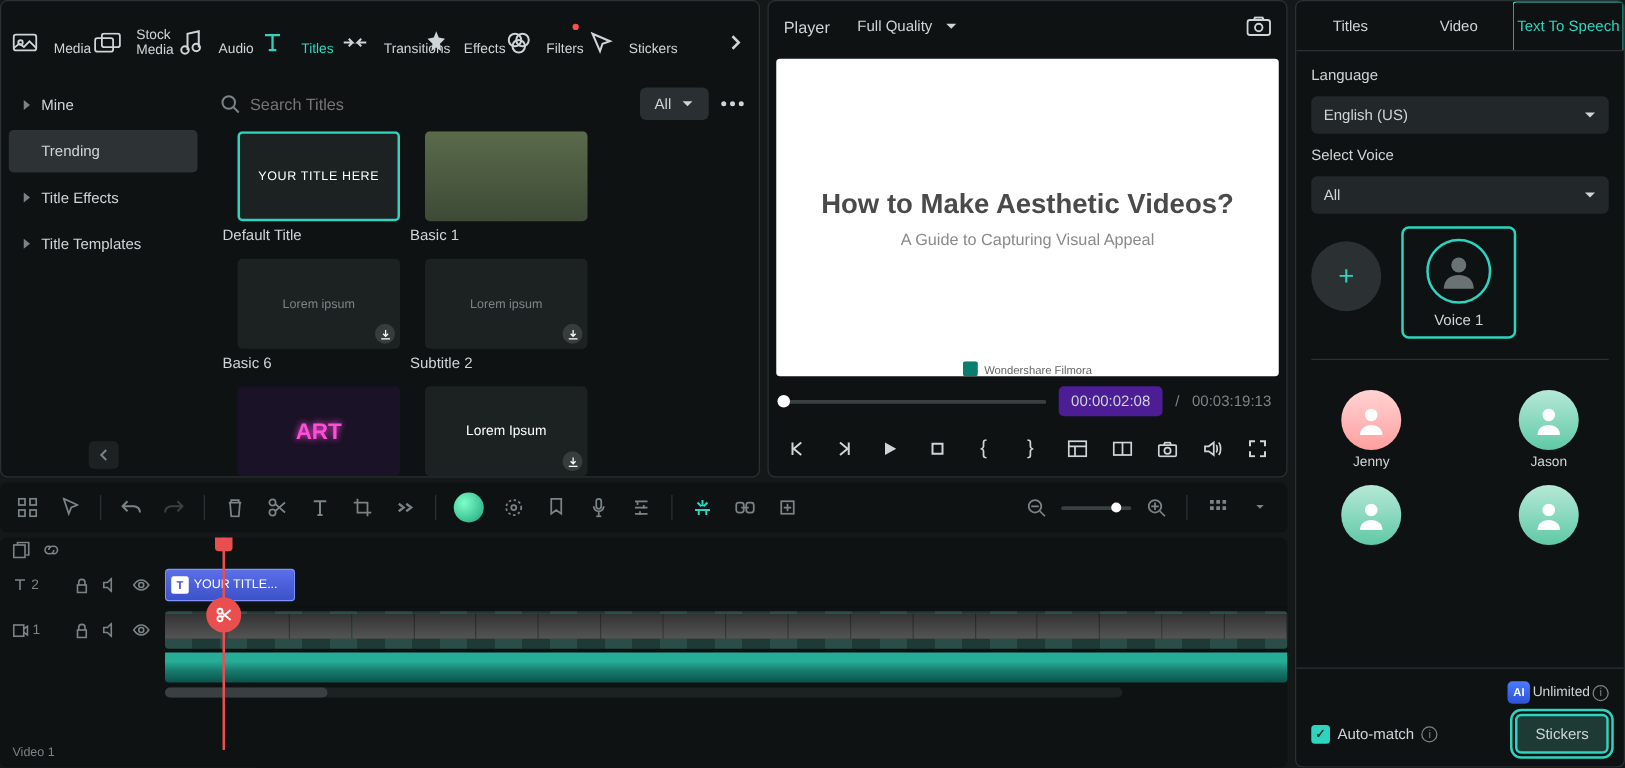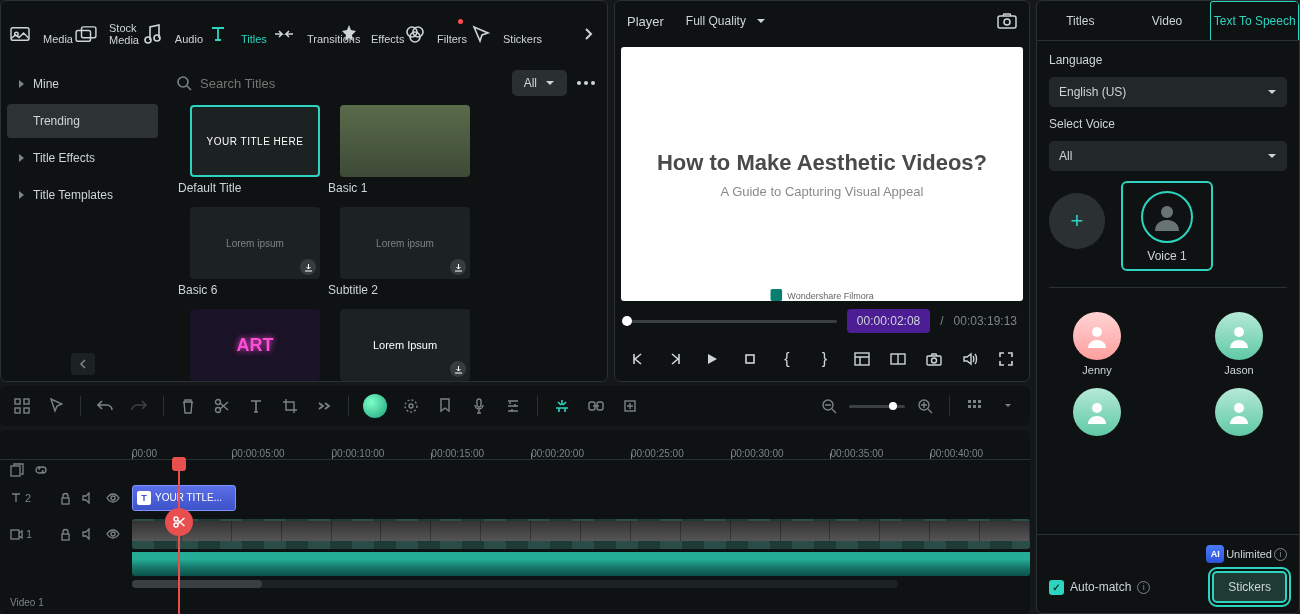--- a/index.html
+++ b/index.html
@@ -555,31 +555,20 @@
           </svg>
         </div>
       <div class="tool">
           <svg width="8" height="8" viewBox="0 0 8 8" fill="currentColor">
             <path d="M1 2l3 3 3-3z"></path>
           </svg>
         </div>
     </div>
 
     <div class="timeline" style="position:relative;">
-      <div class="ruler">
-        <div class="ruler-mark">00:00</div>
-        <div class="ruler-mark">00:00:05:00</div>
-        <div class="ruler-mark">00:00:10:00</div>
-        <div class="ruler-mark">00:00:15:00</div>
-        <div class="ruler-mark">00:00:20:00</div>
-        <div class="ruler-mark">00:00:25:00</div>
-        <div class="ruler-mark">00:00:30:00</div>
-        <div class="ruler-mark">00:00:35:00</div>
-        <div class="ruler-mark">00:00:40:00</div>
-      </div>
 
       <div class="tracks">
         <div class="track-head-col">
           <div class="track-head" style="height:20px;">
             <svg width="14" height="14" viewBox="0 0 14 14" stroke="currentColor" fill="none" stroke-width="1.3">
                 <rect x="1" y="3" width="9" height="10"></rect>
                 <path d="M4 3V1h9v10h-2"></path>
               </svg>
             <svg width="14" height="14" viewBox="0 0 14 14" stroke="currentColor" fill="none" stroke-width="1.3">
                 <path d="M5 7a3 3 0 013-3h1a3 3 0 010 6H8M9 7a3 3 0 01-3 3H5a3 3 0 010-6h1"></path>

